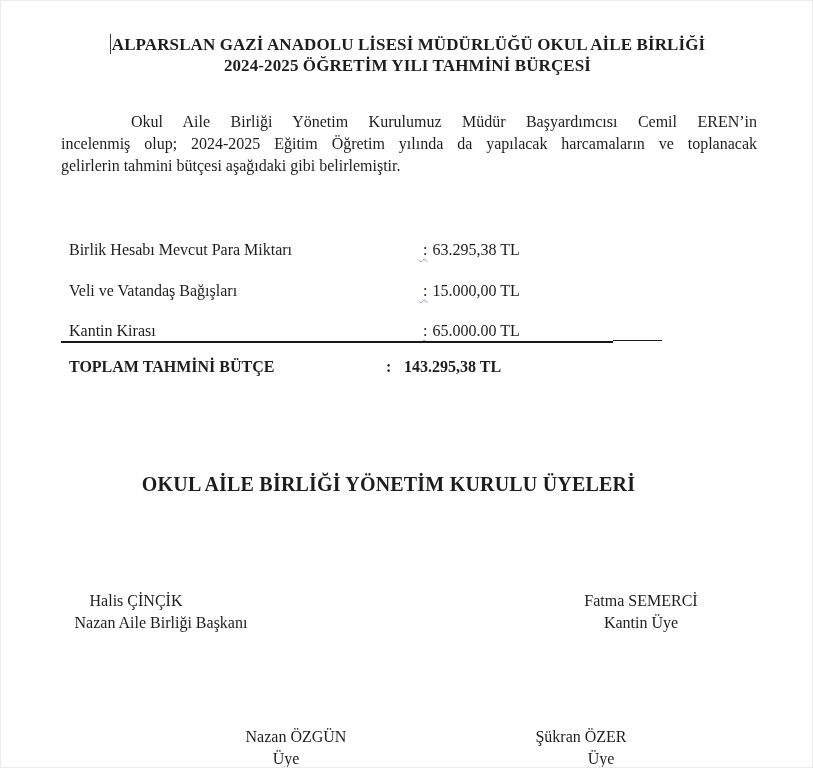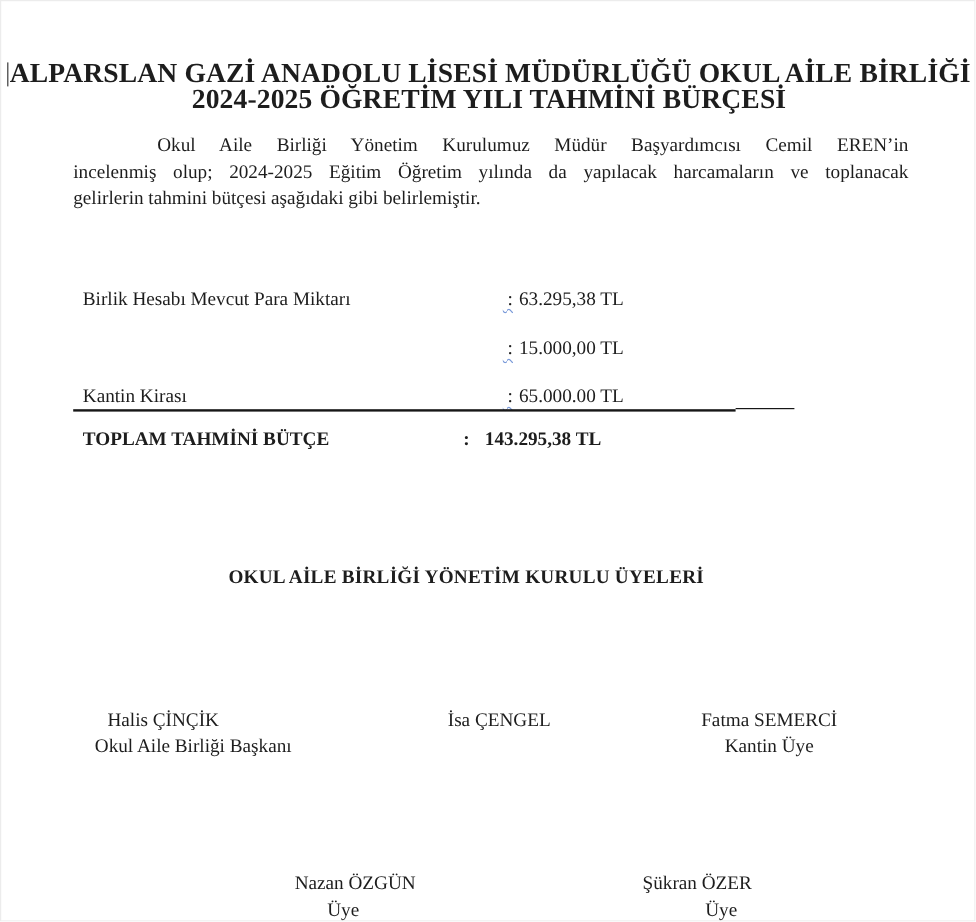--- a/index.html
+++ b/index.html
@@ -11,23 +11,22 @@
     font-family: "Liberation Serif", "DejaVu Serif", serif;
     font-size: 16px;
     color: #1d1d1d;
     overflow: hidden;
     box-sizing: border-box;
     border: 1px solid #ececec;
   }
   
   .title {
     position: absolute; top: 33px; left: 0; width: 813px;
-    text-align: center; font-weight: bold; font-size: 23px; line-height: 21px;
+    text-align: center; font-weight: bold; font-size: 17px; line-height: 21px;
     letter-spacing: 0.1px;
-    margin-top: 16px;
   }
   .caret {
     display: inline-block; width: 0; height: 20px;
     border-left: 1.5px solid #3a3a3a; margin-right: 1px; vertical-align: -4px;
   }
   
   .intro { position: absolute; top: 110px; left: 60px; width: 696px; line-height: 22px; }
   .p-line { white-space: normal; }
   .p-just { text-align: justify; text-align-last: justify; }
   .p-indent { text-indent: 70px; }
@@ -57,21 +56,21 @@
   .divider-main { position: absolute; top: 340px; left: 60px; width: 552px; border-top: 2px solid #171717; }
   .divider-right { position: absolute; top: 339px; left: 612px; width: 49px; border-top: 1.5px solid #171717; }
   
   .total-row { position: absolute; top: 357px; left: 60px; width: 700px; font-weight: bold; white-space: nowrap; }
   .t-label { position: absolute; left: 8px; }
   .t-colon { position: absolute; left: 325px; }
   .t-value { position: absolute; left: 343px; }
   
   .heading {
     position: absolute; top: 472px; left: 0; width: 775px;
-    text-align: center; font-weight: bold; font-size: 16px; letter-spacing: 0.2px;
+    text-align: center; font-weight: bold; font-size: 20px; letter-spacing: 0.2px;
   }
   
   .sig-row { position: absolute; left: 0; width: 683px; height: 46px; }
   .sig-row-1 { top: 589px; }
   .sig-row-2 { top: 725px; padding-left: 39px; }
   .sig-col { position: absolute; text-align: center; line-height: 22px; }
   .sig-col .sig-name, .sig-col .sig-role { display: block; }
   .c1a { left: 55px;  width: 210px; }
   .c1b { left: 310px; width: 210px; }
   .c1c { left: 535px; width: 210px; }
@@ -96,20 +95,21 @@
     <div class="p-line p-just">incelenmiş olup; 2024-2025 Eğitim Öğretim yılında da yapılacak harcamaların ve toplanacak</div>
     <div class="p-line">gelirlerin tahmini bütçesi aşağıdaki gibi belirlemiştir.</div>
   </div>
 
   <div class="budget">
     <div class="b-row r1">
       <span class="b-label">Birlik Hesabı Mevcut Para Miktarı</span>
       <span class="b-val"><span class="sq-blue">&nbsp;:</span><span class="b-amount">63.295,38 TL</span></span>
     </div>
     <div class="b-row r2">
+      <span class="b-label">Veli ve Vatandaş Bağışları</span>
       <span class="b-val"><span class="sq-blue">&nbsp;:</span><span class="b-amount">15.000,00 TL</span></span>
     </div>
     <div class="b-row r3">
       <span class="b-label">Kantin Kirası</span>
       <span class="b-val"><span class="sq-blue">&nbsp;:</span><span class="b-amount">65.000.00 TL</span></span>
     </div>
   </div>
 
   <div class="divider-main"></div>
   <div class="divider-right"></div>
@@ -118,24 +118,23 @@
     <span class="t-label">TOPLAM TAHMİNİ BÜTÇE</span>
     <span class="t-colon">:</span>
     <span class="t-value">143.295,38 TL</span>
   </div>
 
   <div class="heading">OKUL AİLE BİRLİĞİ YÖNETİM KURULU ÜYELERİ</div>
 
   <div class="sig-row sig-row-1">
     <div class="sig-col c1a">
       <span class="sig-name off-l25">Halis ÇİNÇİK</span>
-      <span class="sig-role">Okul Aile Birliği Başkanı</span>
+      <span class="sig-role">Nazan Aile Birliği Başkanı</span>
     </div>
     <div class="sig-col c1b">
-      <span class="sig-name">İsa ÇENGEL</span>
     </div>
     <div class="sig-col c1c">
       <span class="sig-name">Fatma SEMERCİ</span>
       <span class="sig-role">Kantin Üye</span>
     </div>
   </div>
 
   <div class="sig-row sig-row-2">
     <div class="sig-col c2a">
       <span class="sig-name">Nazan ÖZGÜN</span>

